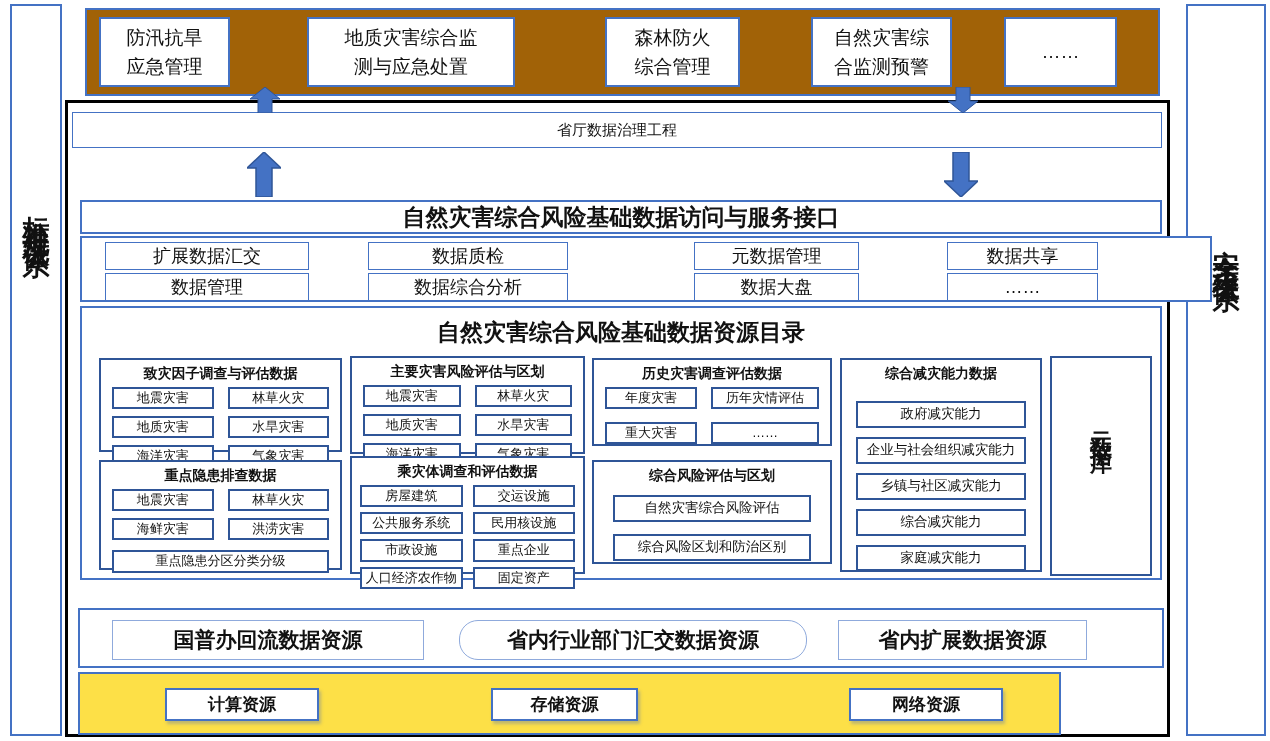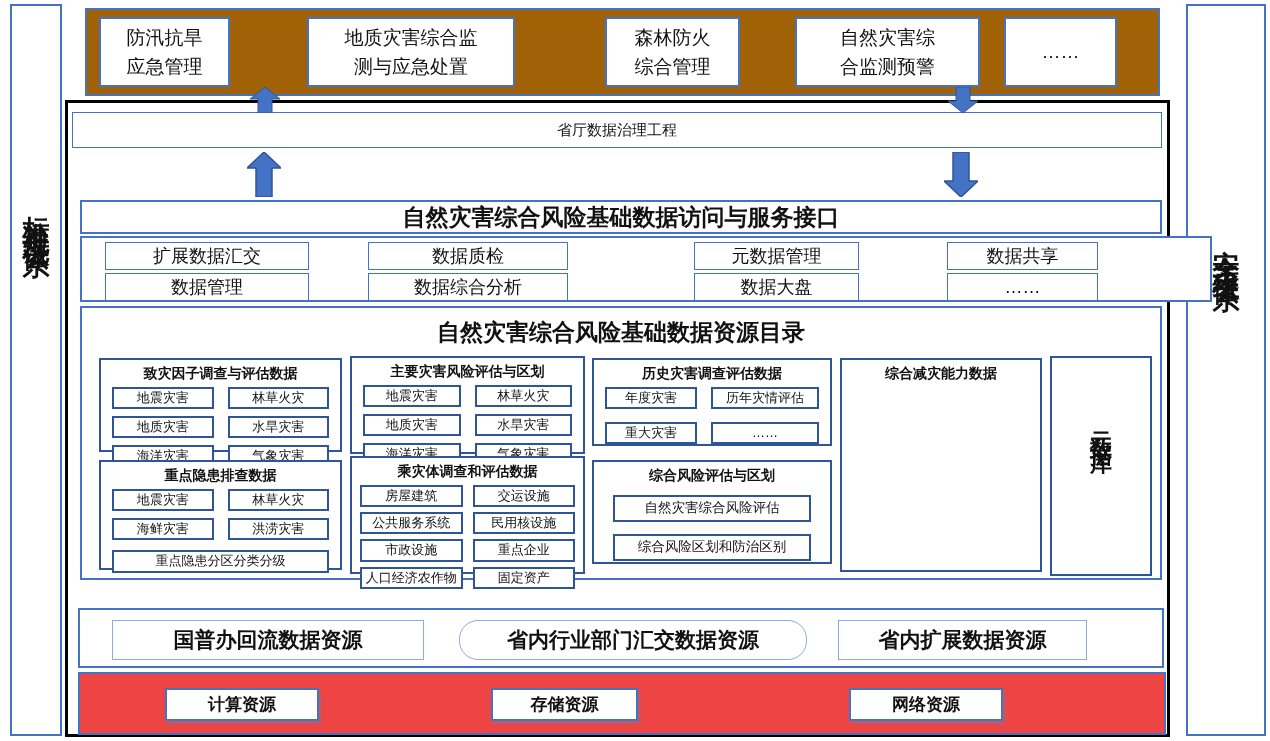--- a/index.html
+++ b/index.html
@@ -18,21 +18,21 @@
   
   .black-frame { position:absolute; left:65px; top:100px; width:1105px; height:637px; border:3px solid #000; background:#fff; }
 
   
   .top-apps { position:absolute; left:85px; top:8px; width:1075px; height:88px; border:2px solid #4472C4; background:#a16207; }
   .app-box { position:absolute; top:7px; height:70px; border:2px solid #4472C4; display:flex; align-items:center; justify-content:center; text-align:center; background:#fff; }
   .app-label { white-space:pre-line; font-size:19px; font-weight:500; line-height:1.55; }
   .app-1 { left:12px;  width:131px; }
   .app-2 { left:220px; width:208px; }
   .app-3 { left:518px; width:135px; }
-  .app-4 { left:708px; width:185px;text-align:center; }
+  .app-4 { left:724px; width:141px;text-align:center; }
   .app-5 { left:917px; width:113px; }
 
   
   .arrow { position:absolute; z-index:6; line-height:0; }
 
   
   .gov-bar { position:absolute; left:72px; top:112px; width:1090px; height:36px; border:1px solid #4472C4; background:#fff; display:flex; align-items:center; justify-content:center; font-size:15px; font-weight:500; z-index:4; }
 
   
   .if-bar { position:absolute; left:80px; top:200px; width:1082px; height:34px; border:2px solid #4472C4; background:#fff; display:flex; align-items:center; justify-content:center; font-size:23px; font-weight:600; z-index:4; }
@@ -73,21 +73,21 @@
   .meta-db-text { writing-mode:vertical-rl; text-orientation:upright; font-size:22px; font-weight:600; letter-spacing:6px; margin-top:56px; }
 
   
   .src-box { position:absolute; left:78px; top:608px; width:1086px; height:60px; border:2px solid #4472C4; background:#fff; z-index:4; }
   .src-item { position:absolute; top:10px; height:40px; border:1px solid #8FAADC; display:flex; align-items:center; justify-content:center; font-size:21px; font-weight:700; background:#fff; }
   .src-1 { left:32px;  width:312px; }
   .src-2 { left:379px; width:348px;border-radius:19px; }
   .src-3 { left:758px; width:249px; }
 
   
-  .infra-box { position:absolute; left:78px; top:672px; width:1088px; height:63px; border:2px solid #4472C4; background:#ef4444; z-index:4;padding-left:36px; }
+  .infra-box { position:absolute; left:78px; top:672px; width:983px; height:63px; border:2px solid #4472C4; background:#fde047; z-index:4;padding-left:36px; }
   .infra-item { position:absolute; top:14px; height:33px; border:2px solid #4472C4; box-shadow:2px 3px 3px rgba(110,130,160,0.45); display:flex; align-items:center; justify-content:center; font-size:17px; font-weight:700; background:#fff; }
   .infra-1 { left:85px;  width:154px; }
   .infra-2 { left:411px; width:147px; }
   .infra-3 { left:769px; width:154px; }
 </style>
 </head>
 <body>
 
 <div class="page">
 
@@ -195,20 +195,27 @@
       <div class="grid2">
         <div class="cell">年度灾害</div>
         <div class="cell">历年灾情评估</div>
         <div class="cell">重大灾害</div>
         <div class="cell">……</div>
       </div>
     </div>
 
     <div class="group g4">
       <div class="group-title">综合减灾能力数据</div>
+      <div class="stack">
+        <div class="cell">政府减灾能力</div>
+        <div class="cell">企业与社会组织减灾能力</div>
+        <div class="cell">乡镇与社区减灾能力</div>
+        <div class="cell">综合减灾能力</div>
+        <div class="cell">家庭减灾能力</div>
+      </div>
     </div>
 
     <div class="group g5">
       <div class="group-title">重点隐患排查数据</div>
       <div class="grid2">
         <div class="cell">地震灾害</div>
         <div class="cell">林草火灾</div>
         <div class="cell">海鲜灾害</div>
         <div class="cell">洪涝灾害</div>
       </div>

